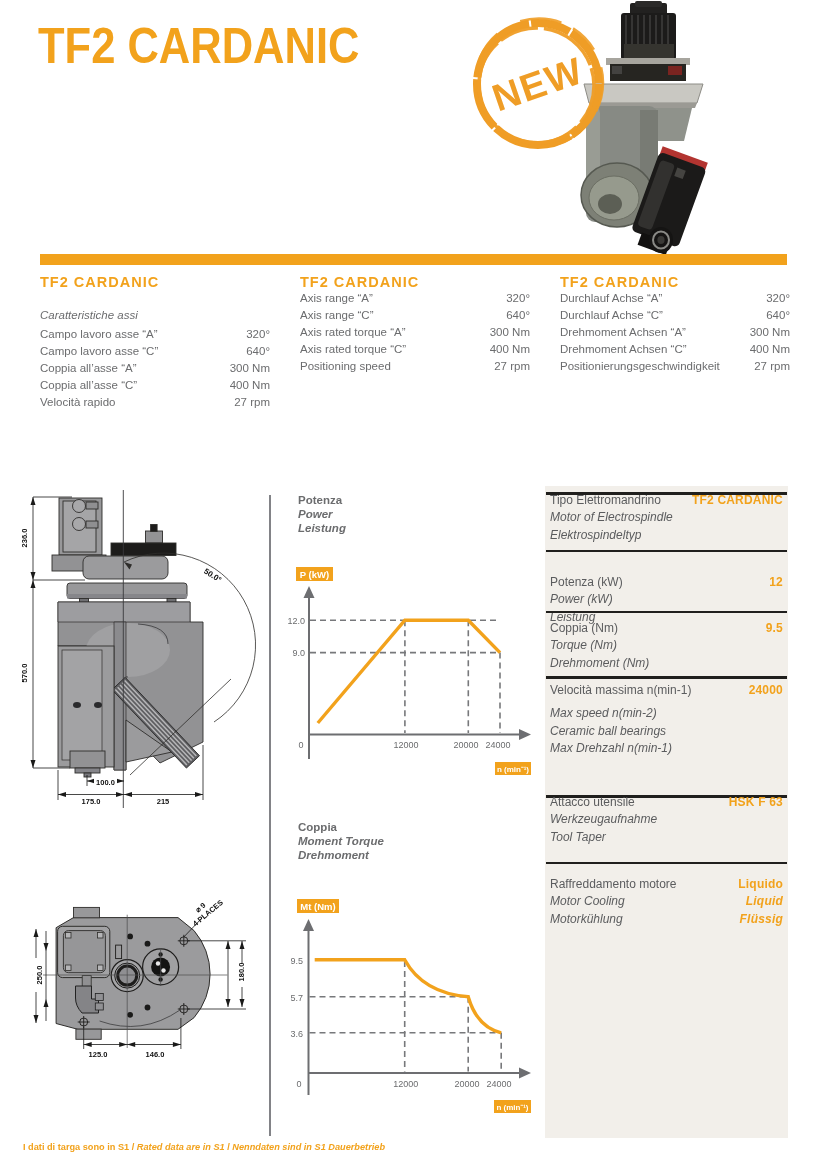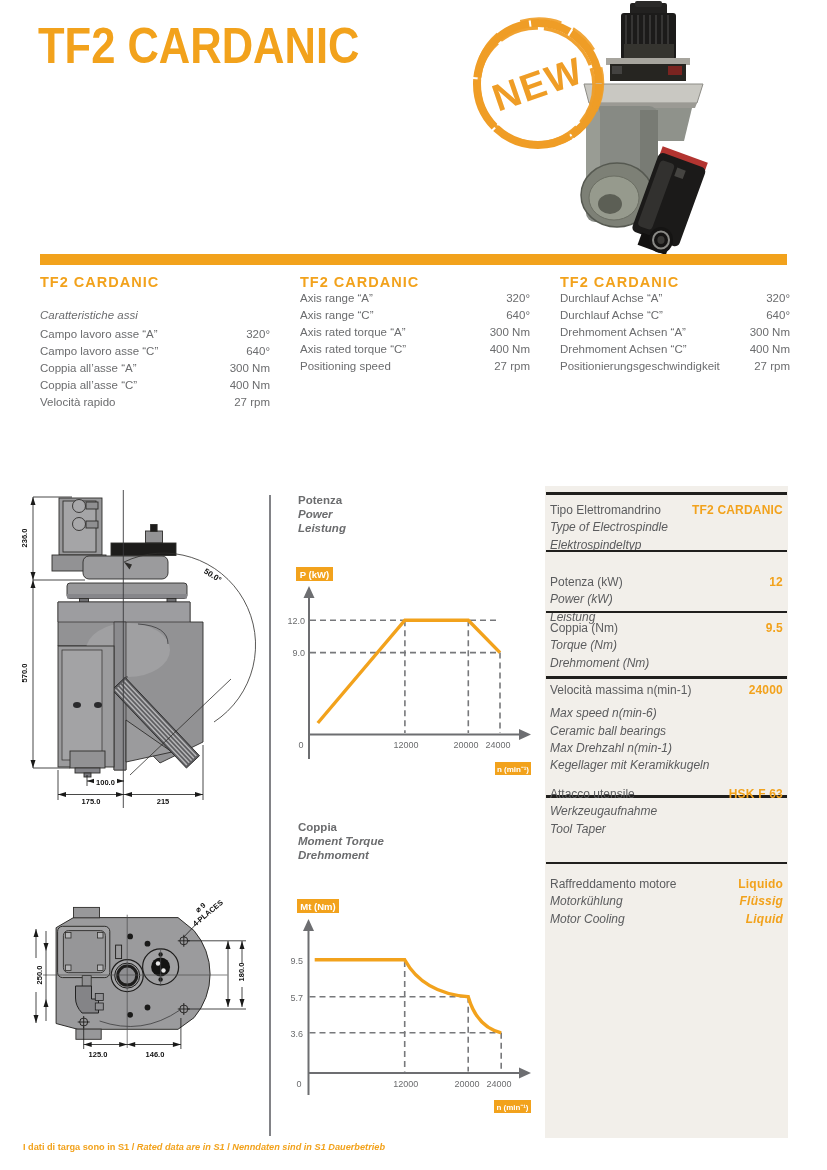--- a/index.html
+++ b/index.html
@@ -95,56 +95,55 @@
     <div class="r">
         <span>Positionierungsgeschwindigkeit</span>
         <span>27 rpm</span>
       </div>
   </div>
 
   <div class="vdiv"></div>
 
   <div id="panel">
     <div class="hr" style="top:6px;"></div>
-    <div class="row" style="top:16px;">
+    <div class="row" style="top:6px;">
       <div class="l1">Tipo Elettromandrino<span class="val">TF2 CARDANIC</span></div>
-      <div class="l1 it">Type of Electrospindle</div>
+      <div class="l1 it">Motor of Electrospindle</div>
       <div class="l1 it">Elektrospindeltyp</div>
     </div>
     <div class="hr" style="top:63.5px;"></div>
     <div class="row" style="top:88px;">
       <div class="l1">Potenza (kW)<span class="val">12</span></div>
       <div class="l1 it">Power (kW)</div>
       <div class="l1 it">Leistung</div>
     </div>
     <div class="hr" style="top:124.5px;"></div>
     <div class="row" style="top:134px;">
       <div class="l1">Coppia (Nm)<span class="val">9.5</span></div>
       <div class="l1 it">Torque (Nm)</div>
       <div class="l1 it">Drehmoment (Nm)</div>
     </div>
     <div class="hr" style="top:190px;height:3px;"></div>
     <div class="row" style="top:196px;">
       <div class="l1">Velocità massima n(min-1)<span class="val">24000</span></div>
-      <div class="l1 it" style="margin-top:6px;">Max speed n(min-6)</div>
+      <div class="l1 it" style="margin-top:6px;">Max speed n(min-2)</div>
       <div class="l1 it">Ceramic ball bearings</div>
       <div class="l1 it" style="">Max Drehzahl n(min-1)</div>
-      <div class="l1 it">Kegellager mit Keramikkugeln</div>
     </div>
     <div class="hr" style="top:309px;height:3px;"></div>
-    <div class="row" style="top:300px;">
+    <div class="row" style="top:308px;">
       <div class="l1">Attacco utensile<span class="val">HSK F 63</span></div>
       <div class="l1 it">Werkzeugaufnahme</div>
       <div class="l1 it">Tool Taper</div>
     </div>
     <div class="hr" style="top:375.5px;"></div>
     <div class="row" style="top:390px;">
       <div class="l1">Raffreddamento motore<span class="val">Liquido</span></div>
+      <div class="l1 it">Motor Cooling<span class="val it">Liquid</span></div>
       <div class="l1 it">Motorkühlung<span class="val it">Flüssig</span></div>
-      <div class="l1 it">Motor Cooling<span class="val it">Liquid</span></div>
     </div>
   </div>
 
   <svg class="abs" style="left:10px;top:478px;" width="260" height="345" viewBox="0 0 260 345">
     <g stroke="#2e2d2b" stroke-width="0.9">
       <rect x="49" y="20" width="43" height="57" fill="#98989a"></rect>
       <rect x="53" y="23" width="33" height="51" fill="#a5a5a7"></rect>
       <rect x="76" y="24" width="12" height="7" fill="#8f8f91"></rect>
       <rect x="76" y="43" width="12" height="7" fill="#8f8f91"></rect>
       <circle cx="69" cy="28" r="6.5" fill="#a8a8aa"></circle>

